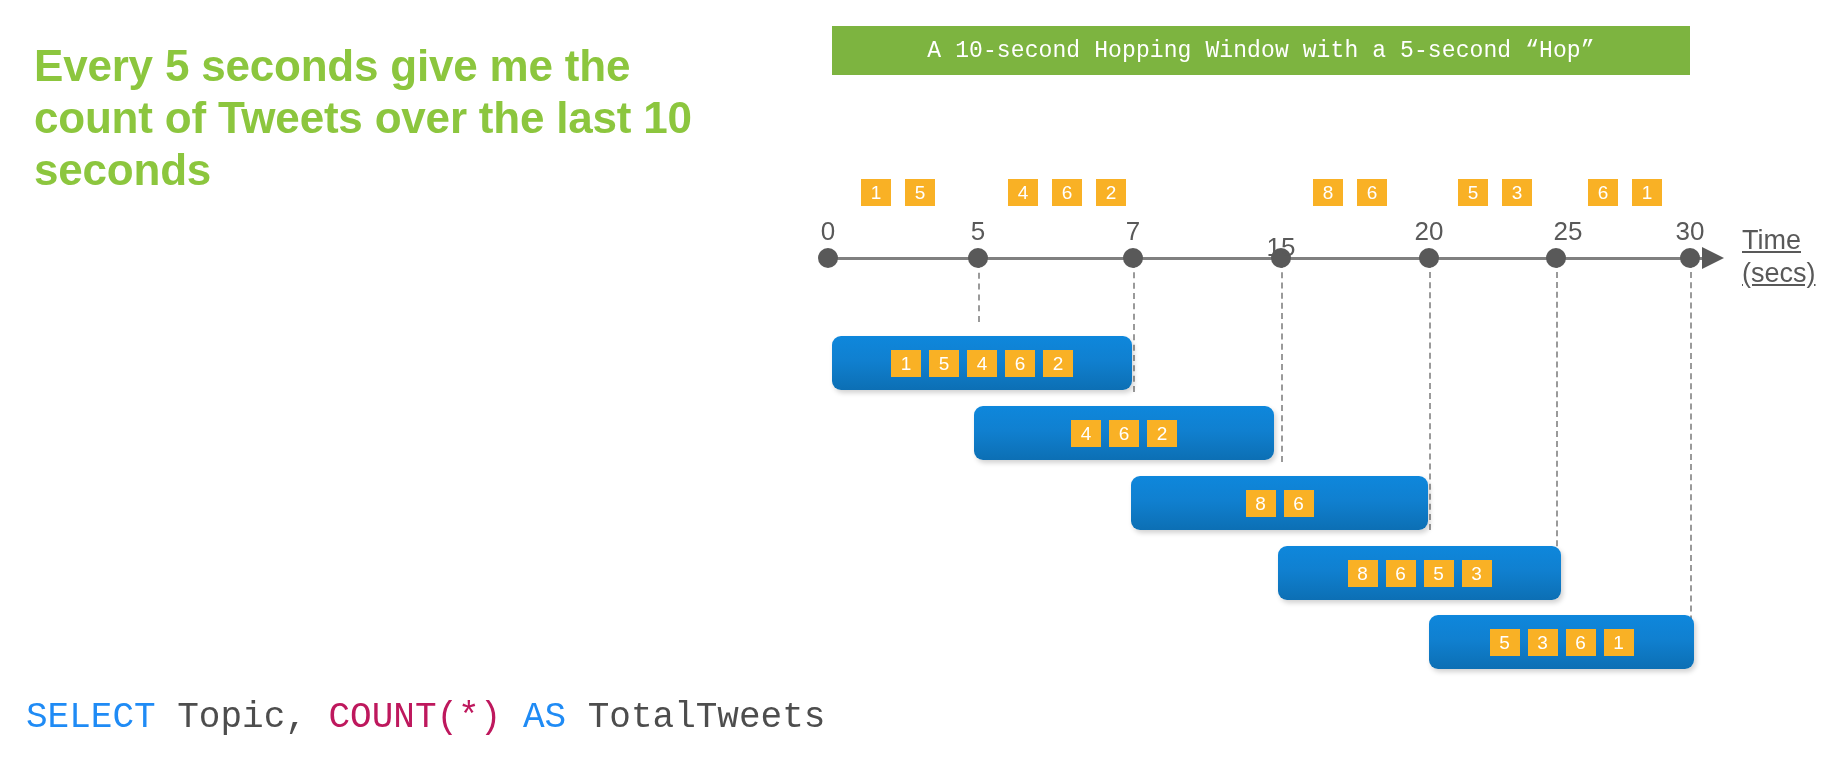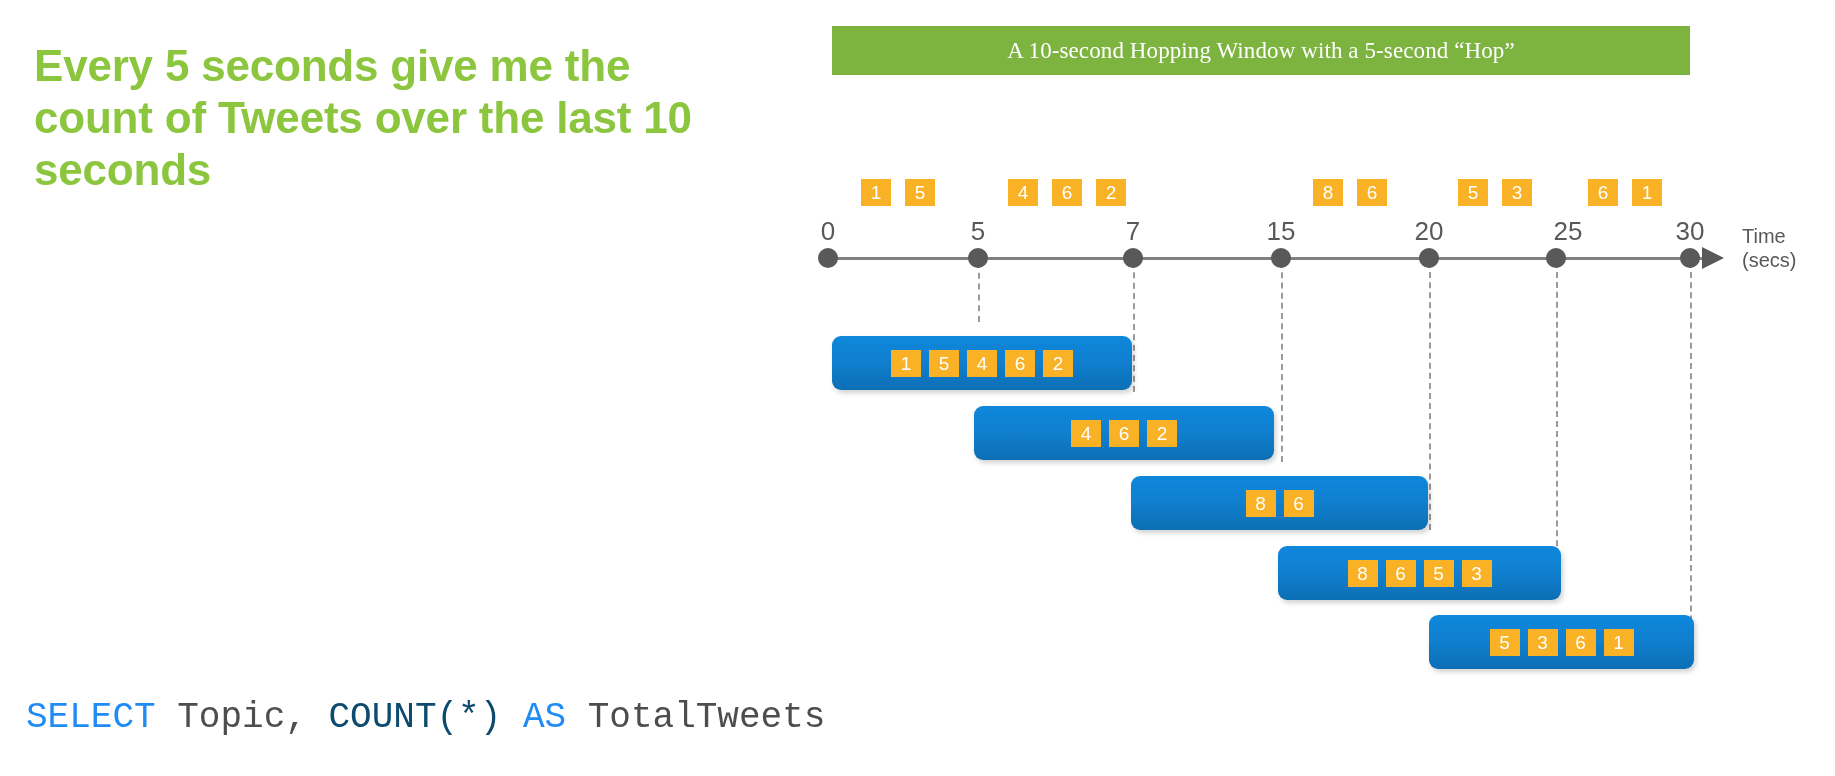--- a/index.html
+++ b/index.html
@@ -37,21 +37,21 @@
     width: 858px;
     height: 49px;
     background: #7DB440;
     display: flex;
     align-items: center;
     justify-content: center;
   }
   #banner-label {
     color: #ffffff;
     font-size: 23px;
-    font-family: Liberation Serif, serif;
+    font-family: Liberation Mono, monospace;
     font-weight: 400;
     letter-spacing: 0.1px;
   }
 
   
   #timeline {
     position: absolute;
     left: 0;
     top: 0;
     width: 1835px;
@@ -97,25 +97,26 @@
     position: absolute;
     width: 0;
     border-left: 2px dashed #9a9a9a;
     top: 262px;
   }
 
   #time-axis-label {
     position: absolute;
     left: 1742px;
     top: 224px;
-    font-size: 20px;
+    font-size: 27px;
     line-height: 1.22;
     color: #595959;
     font-family: "Liberation Sans", sans-serif;
     white-space: nowrap;
+    text-decoration: underline;
   }
 
   
   .chip {
     position: absolute;
     width: 30px;
     height: 27px;
     background: #F9B125;
     color: #ffffff;
     font-size: 19px;
@@ -153,21 +154,21 @@
     position: absolute;
     left: 26px;
     top: 578px;
     font-family: "Liberation Mono", "DejaVu Sans Mono", monospace;
     font-size: 36px;
     line-height: 56px;
     white-space: pre;
     color: #4D4D4D;
   }
   .kw  { color: #1F8BF5; }
-  .fn  { color: #0c4a6e; }
+  .fn  { color: #be185d; }
   .id  { color: #4D4D4D; }
 </style>
 </head>
 <body>
 
 <div id="headline">Every 5 seconds give me the count of Tweets over the last 10 seconds</div>
 
 <div id="banner">
   <span id="banner-label">A 10-second Hopping Window with a 5-second “Hop”</span>
 </div>
@@ -186,21 +187,21 @@
       <div class="tl-guide" style="left: 1429px; height: 268px;"></div>
       <div class="tl-guide" style="left: 1556px; height: 334px;"></div>
       <div class="tl-guide" style="left: 1690px; height: 400px;"></div>
       <div class="tl-dot" style="left: 818px;"></div>
       <div class="tl-tick-label" style="left: 828px;">0</div>
       <div class="tl-dot" style="left: 968px;"></div>
       <div class="tl-tick-label" style="left: 978px;">5</div>
       <div class="tl-dot" style="left: 1123px;"></div>
       <div class="tl-tick-label" style="left: 1133px;">7</div>
       <div class="tl-dot" style="left: 1271px;"></div>
-      <div class="tl-tick-label" style="left: 1281px;">15</div>
+      <div class="tl-tick-label" style="left: 1281px; margin-top: 16px;">15</div>
       <div class="tl-dot" style="left: 1419px;"></div>
       <div class="tl-tick-label" style="left: 1429px;">20</div>
       <div class="tl-dot" style="left: 1546px;"></div>
       <div class="tl-tick-label" style="left: 1556px; margin-left: 12px;">25</div>
       <div class="tl-dot" style="left: 1680px;"></div>
       <div class="tl-tick-label" style="left: 1690px; text-align: center;">30</div>
       <div class="chip axis-chip" style="left: 861px;">1</div>
       <div class="chip axis-chip" style="left: 905px;">5</div>
       <div class="chip axis-chip" style="left: 1008px;">4</div>
       <div class="chip axis-chip" style="left: 1052px;">6</div>

